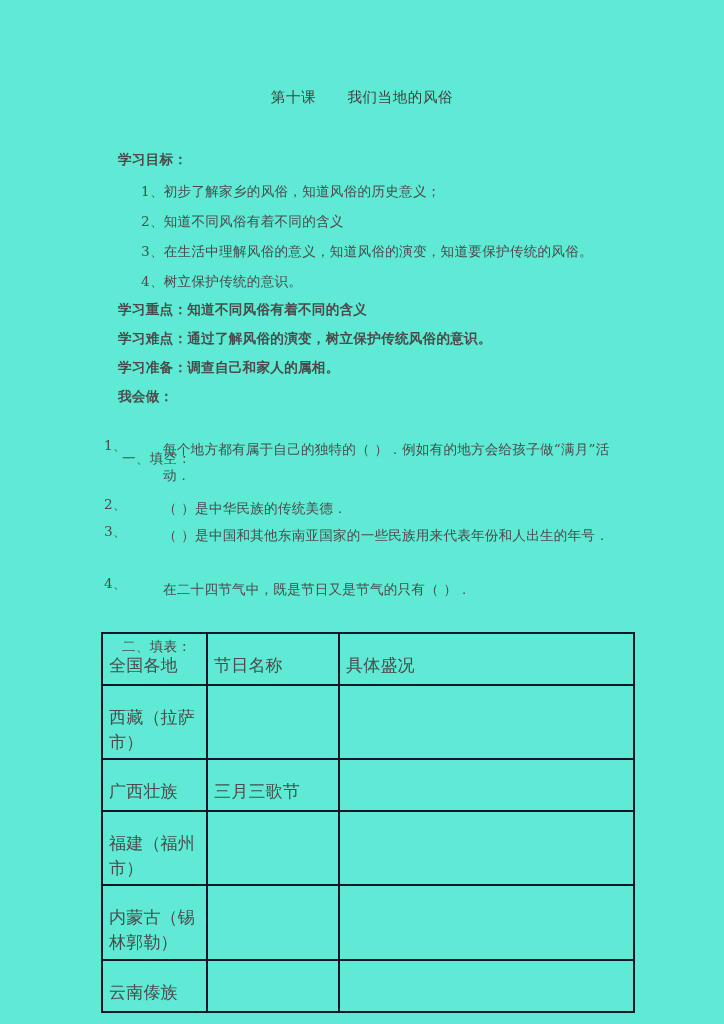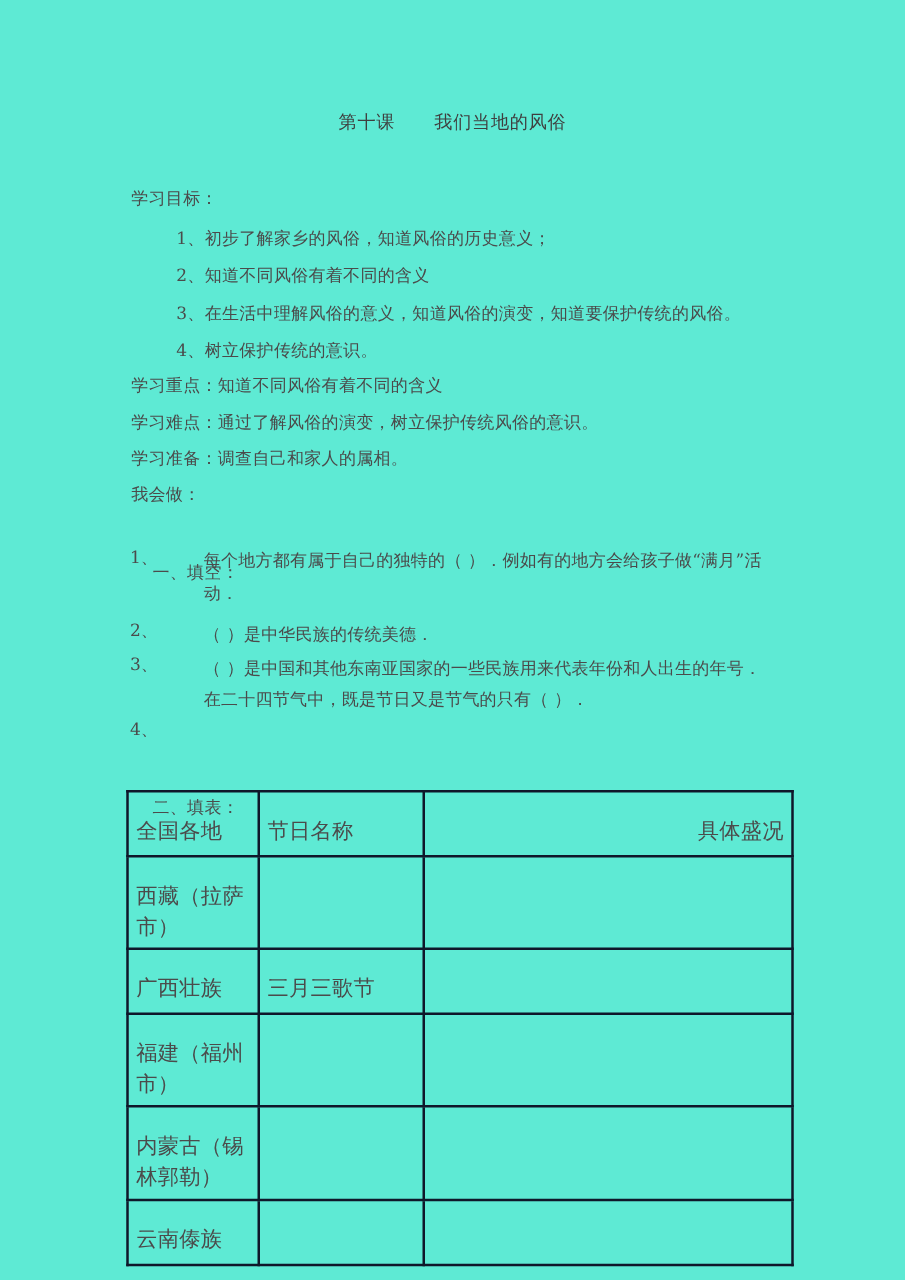--- a/index.html
+++ b/index.html
@@ -40,21 +40,21 @@
   
   .line {
     position: absolute;
     font-size: 13.6px;
     line-height: 18px;
     letter-spacing: 0.25px;
     color: #4b4b4b;
     white-space: pre;
   }
 
-  .lvl0 { left: 105px; }
+  .lvl0 { left: 118px; font-weight: bold; }
   .lvl1 { left: 141px; }
   .lvl2 { left: 122px; margin-top: 33px; }
 
   
   .item-num {
     position: absolute;
     left: 104px;
     font-size: 13.6px;
     color: #4b4b4b;
     white-space: pre;
@@ -84,21 +84,21 @@
     line-height: 25px;
     letter-spacing: 0.2px;
     color: #4b4b4b;
     padding: 19px 6px 3px 6px;
     vertical-align: top;
     word-break: break-all;
   }
   .col-region { width: 105px; }
   .col-festival { width: 132px; }
   .col-detail { width: 295px; }
-  .cell-center { text-align: right; margin-top: 16px; }
+  .cell-center { text-align: left; margin-top: 16px; }
   .r-tall { height: 51px; }
   .r-short { height: 28px; }
 </style>
 </head>
 <body>
 
 <div class="page">
 
   <div class="doc-title">第十课      我们当地的风俗</div>
 
@@ -118,21 +118,21 @@
   <div class="item-num" style="top:437px">1、</div>
   <div class="item-body" style="top:436px">每个地方都有属于自己的独特的（        ）．例如有的地方会给孩子做“满月”活动．</div>
 
   <div class="item-num" style="top:496px">2、</div>
   <div class="item-body" style="top:495px">（             ）是中华民族的传统美德．</div>
 
   <div class="item-num" style="top:523px">3、</div>
   <div class="item-body" style="top:522px">（         ）是中国和其他东南亚国家的一些民族用来代表年份和人出生的年号．</div>
 
   <div class="item-num" style="top:575px">4、</div>
-  <div class="item-body" style="top:547px">在二十四节气中，既是节日又是节气的只有（       ）．</div>
+  <div class="item-body" style="top:576px">在二十四节气中，既是节日又是节气的只有（       ）．</div>
 
   <div class="line lvl2" style="top:604px">二、填表：</div>
 
   <table class="fill-table">
     <colgroup>
       <col class="col-region">
       <col class="col-festival">
       <col class="col-detail">
     </colgroup>
     <tbody>

